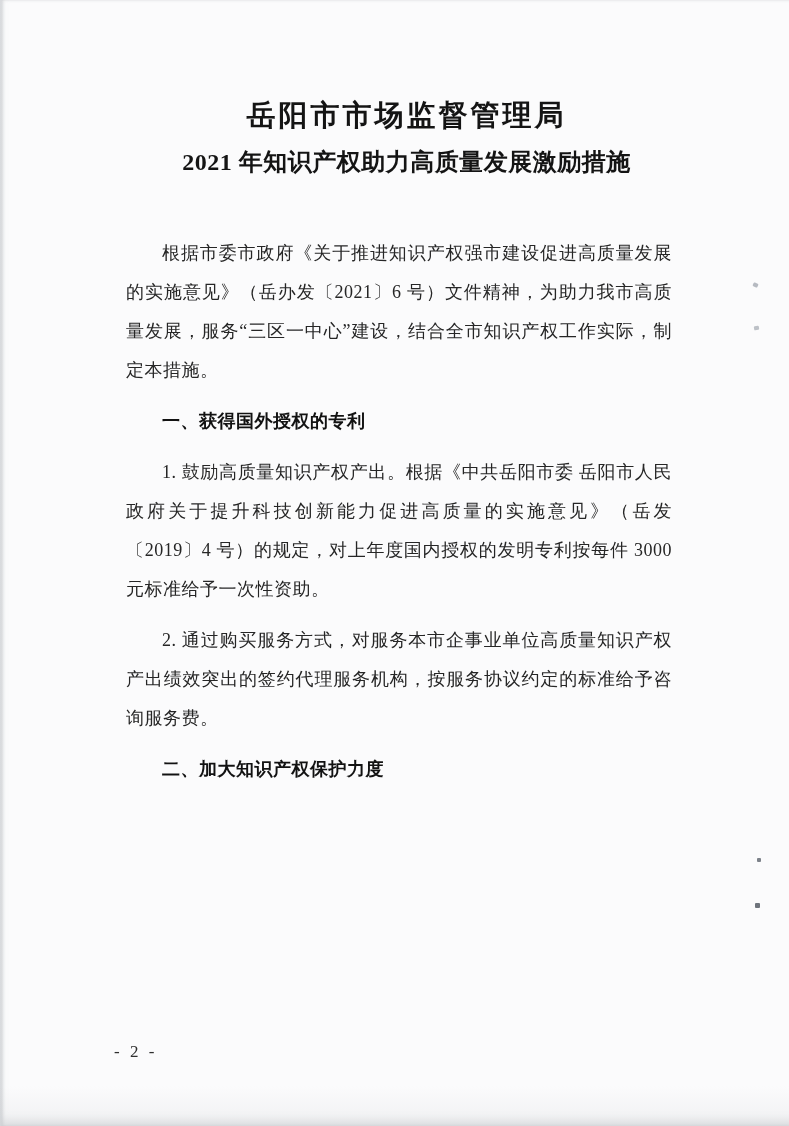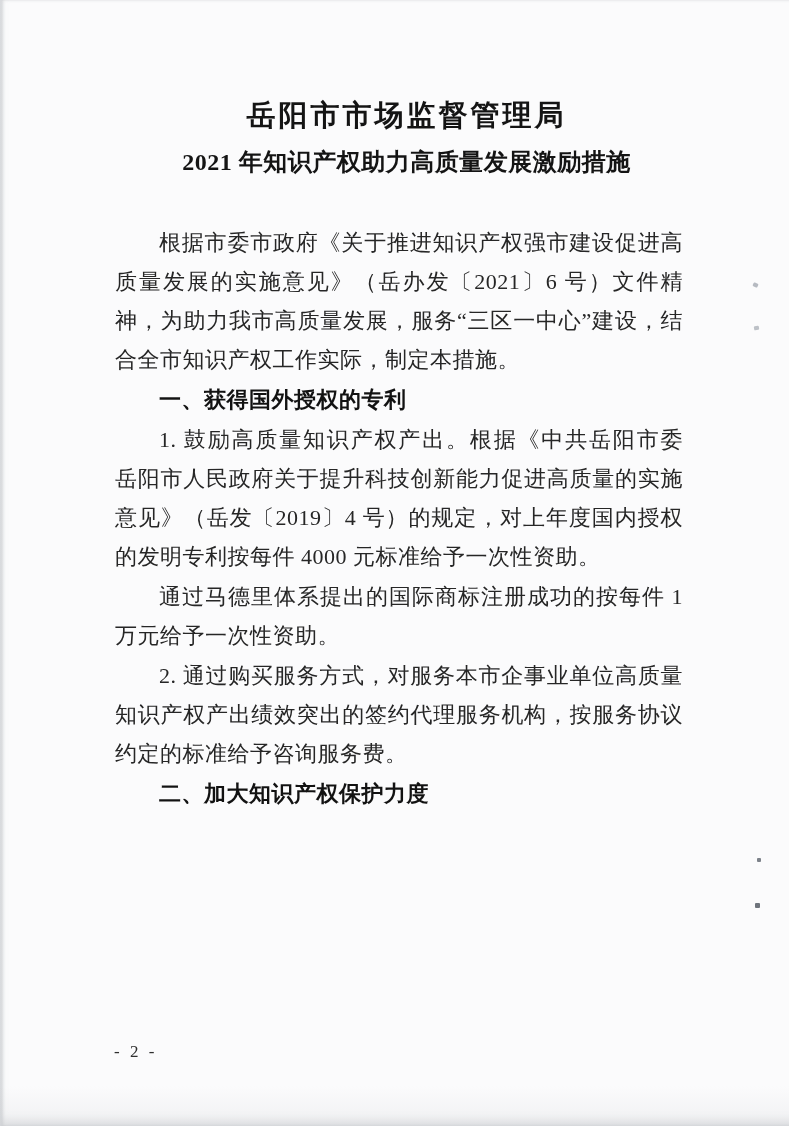--- a/index.html
+++ b/index.html
@@ -55,22 +55,22 @@
     color: #141414;
   }
 
   .content {
     position: absolute;
     top: 222px;
     left: 114px;
     width: 570px;
   }
   .content p {
-    margin: 1px;
-    font-size: 22px;
+    margin: 12px;
+    font-size: 18px;
     line-height: 39px;
     text-align: justify;
     text-indent: 2em;
     letter-spacing: 0.5px;
     color: #262626;
   }
   .content p.heading {
     font-family: "Liberation Sans", "DejaVu Sans", sans-serif;
     font-weight: bold;
     color: #121212;
@@ -114,22 +114,21 @@
   <div class="scan-edge-left"></div>
 
   <div class="title-block">
     <div class="title-line1">岳阳市市场监督管理局</div>
     <div class="title-line2">2021 年知识产权助力高质量发展激励措施</div>
   </div>
 
   <div class="content">
     <p class="body">根据市委市政府《关于推进知识产权强市建设促进高质量发展的实施意见》（岳办发〔2021〕6 号）文件精神，为助力我市高质量发展，服务“三区一中心”建设，结合全市知识产权工作实际，制定本措施。</p>
     <p class="heading">一、获得国外授权的专利</p>
-    <p class="body">1. 鼓励高质量知识产权产出。根据《中共岳阳市委 岳阳市人民政府关于提升科技创新能力促进高质量的实施意见》（岳发〔2019〕4 号）的规定，对上年度国内授权的发明专利按每件 4000 元标准给予一次性资助。</p>
-    <p class="body">通过马德里体系提出的国际商标注册成功的按每件 1 万元给予一次性资助。</p>
+    <p class="body">1. 鼓励高质量知识产权产出。根据《中共岳阳市委 岳阳市人民政府关于提升科技创新能力促进高质量的实施意见》（岳发〔2019〕4 号）的规定，对上年度国内授权的发明专利按每件 3000 元标准给予一次性资助。</p>
     <p class="body">2. 通过购买服务方式，对服务本市企事业单位高质量知识产权产出绩效突出的签约代理服务机构，按服务协议约定的标准给予咨询服务费。</p>
     <p class="heading">二、加大知识产权保护力度</p>
   </div>
 
   <div class="page-number">- 2 -</div>
 
   <div class="speck speck-1"></div>
   <div class="speck speck-2"></div>
   <div class="speck speck-3"></div>
   <div class="speck speck-4"></div>

